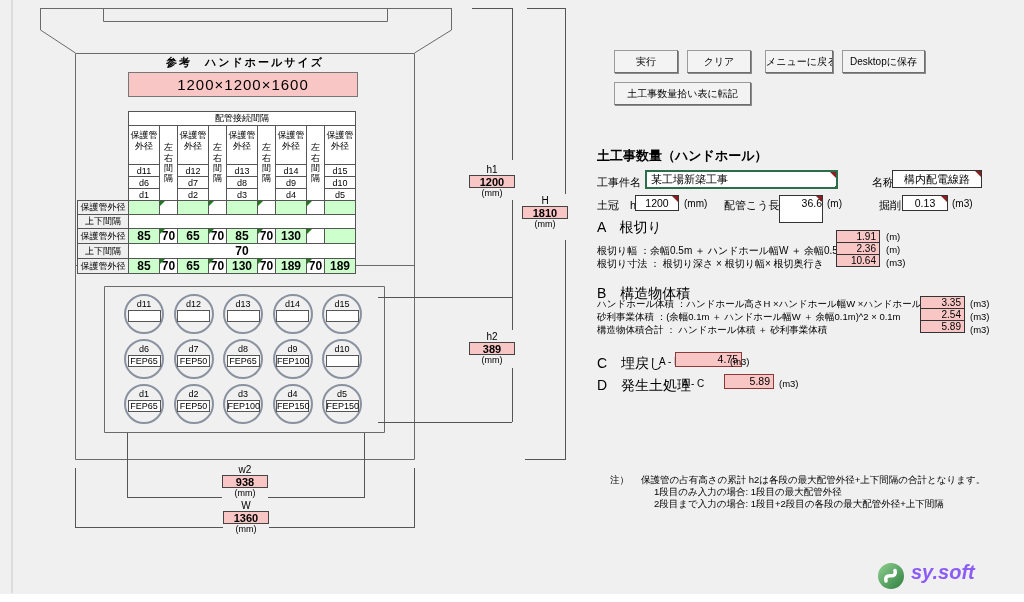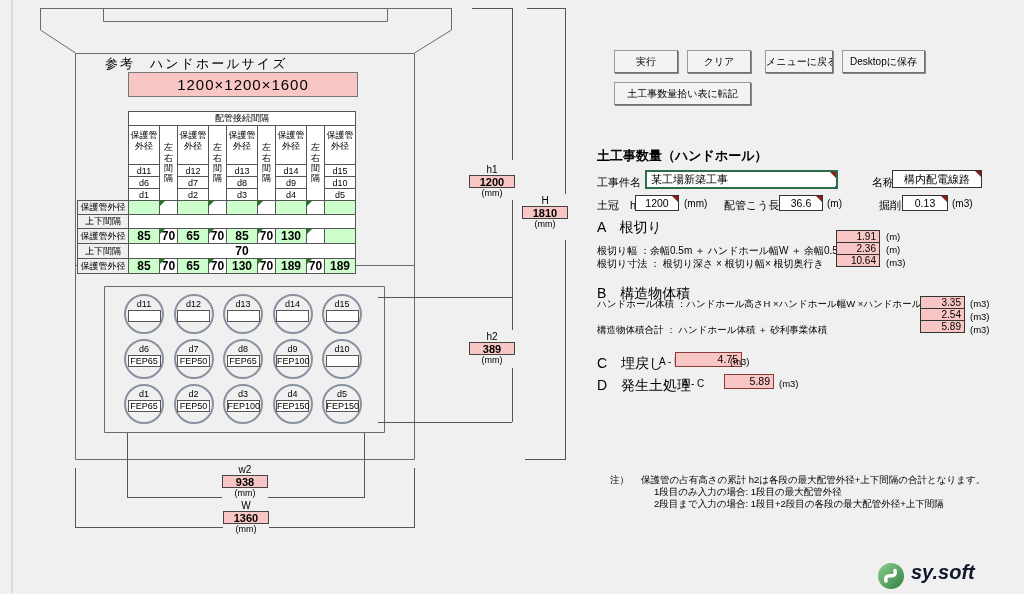--- a/index.html
+++ b/index.html
@@ -4,22 +4,22 @@
 <style>
   * { margin:0; padding:0; box-sizing:border-box; }
   html,body { width:1024px; height:602px; }
   body { font-family:"Liberation Sans","DejaVu Sans",sans-serif; background:#ffffff; color:#000; }
   #app { position:relative; width:1024px; height:602px; background:#f0f0f0; overflow:hidden; }
   #diagram-svg { position:absolute; left:0; top:0; }
 
   .abs { position:absolute; }
 
   
-  .diag-title { position:absolute; left:105px; top:55px; width:280px; 
-                font-size:13px; font-weight:normal; letter-spacing:2px; }
+  .diag-title { position:absolute; left:105px; top:55px; width:280px; text-align:center;
+                font-size:11px; font-weight:bold; letter-spacing:2px; }
   .size-box { position:absolute; left:128px; top:72px; width:230px; height:25px;
               background:#f9c6c6; border:1px solid #777; text-align:center;
               font-size:15px; line-height:23px; letter-spacing:1px; }
 
   
   #pipe-table { position:absolute; left:77px; top:111px; border-collapse:collapse;
                 table-layout:fixed; width:278px;border-radius:27px; }
   #pipe-table td { border:1px solid #555; background:#fff; font-size:9px; text-align:center;
                    overflow:hidden; padding:0; }
   #pipe-table td.nob { border:none; background:transparent; }
@@ -68,21 +68,21 @@
                  border-top:6px solid #8b1f1f; border-left:6px solid transparent; }
   .handle { position:absolute; right:-3px; bottom:-3px; width:5px; height:5px;
             background:#2c6e49; border:1px solid #fff; }
   .res { position:absolute; background:#f9c6c6; border:1px solid #333; font-size:10px;
          text-align:right; padding-right:3px; height:13px; line-height:11px; }
   .res.big { border:1px solid #8b3a3a; height:15px; line-height:13px; font-size:10.5px; }
   .note { position:absolute; font-size:9.5px; white-space:nowrap; }
 
   
   #logo-text { position:absolute; left:911px; top:561px; font-size:20px; font-weight:bold;
-               font-style:italic; color:#0f172a; letter-spacing:0px; }
+               font-style:italic; color:#8b5cf6; letter-spacing:0px; }
   .bottom-strip { position:absolute; left:0; top:594px; width:1024px; height:8px; background:#fff; }
 </style>
 </head>
 <body>
 
 <div id="app">
 
   <svg id="diagram-svg" width="580" height="602" viewBox="0 0 580 602">
     <path d="M12,0 V593" stroke="#c8c8c8" fill="none" stroke-width="1"></path>
     <g stroke="#6a6a6a" fill="none" stroke-width="1">
@@ -313,40 +313,41 @@
     <span>某工場新築工事</span>
     <span class="handle"></span>
   </div>
   <div class="lab" style="left:872px;top:175px">名称</div>
   <div class="cell-input rtri" style="left:892px;top:170px;width:90px;height:18px;text-align:center;line-height:16px">構内配電線路</div>
 
   <div class="lab" style="left:597px;top:198px">土冠　h1</div>
   <div class="cell-input rtri" style="left:635px;top:195px;width:44px;height:16px;text-align:center;font-size:10.5px;line-height:14px">1200</div>
   <div class="lab" style="left:684px;top:198px;font-size:10px">(mm)</div>
   <div class="lab" style="left:724px;top:198px">配管こう長</div>
-  <div class="cell-input rtri" style="left:779px;top:195px;width:44px;height:16px;text-align:center;font-size:10.5px;line-height:14px">36.6</div>
+  <div class="cell-input rtri" style="left:779px;top:195px;width:44px;height:28px;text-align:right;font-size:10.5px;line-height:14px">36.6</div>
   <div class="lab" style="left:827px;top:198px;font-size:10px">(m)</div>
   <div class="lab" style="left:879px;top:198px">掘削</div>
   <div class="cell-input rtri" style="left:902px;top:195px;width:46px;height:16px;text-align:center;font-size:10.5px;line-height:14px">0.13</div>
   <div class="lab" style="left:952px;top:198px;font-size:10px">(m3)</div>
 
   <div class="stitle" style="left:597px;top:219px">A　根切り</div>
   <div class="res" style="left:836px;top:230px;width:44px">1.91</div>
   <div class="flab" style="left:886px;top:231px">(m)</div>
   <div class="flab" style="left:597px;top:244px;font-size:10px">根切り幅 ：余幅0.5m ＋ ハンドホール幅W ＋ 余幅0.5m</div>
   <div class="res" style="left:836px;top:242px;width:44px">2.36</div>
   <div class="flab" style="left:886px;top:244px">(m)</div>
   <div class="flab" style="left:597px;top:257px;font-size:10px">根切り寸法 ： 根切り深さ × 根切り幅× 根切奥行き</div>
   <div class="res" style="left:836px;top:254px;width:44px">10.64</div>
   <div class="flab" style="left:886px;top:257px">(m3)</div>
 
   <div class="stitle" style="left:597px;top:285px">B　構造物体積</div>
   <div class="flab" style="left:597px;top:298px">ハンドホール体積 ：ハンドホール高さH ×ハンドホール幅W ×ハンドホール奥行き</div>
   <div class="res" style="left:920px;top:296px;width:45px">3.35</div>
   <div class="flab" style="left:970px;top:298px">(m3)</div>
+  <div class="flab" style="left:597px;top:311px">砂利事業体積 ：(余幅0.1m ＋ ハンドホール幅W ＋ 余幅0.1m)^2 × 0.1m</div>
   <div class="res" style="left:920px;top:308px;width:45px">2.54</div>
   <div class="flab" style="left:970px;top:311px">(m3)</div>
   <div class="flab" style="left:597px;top:324px">構造物体積合計 ： ハンドホール体積 ＋ 砂利事業体積</div>
   <div class="res" style="left:920px;top:320px;width:45px">5.89</div>
   <div class="flab" style="left:970px;top:324px">(m3)</div>
 
   <div class="stitle" style="left:597px;top:355px">C　埋戻し</div>
   <div class="flab" style="left:659px;top:356px;font-size:10px">A - B</div>
   <div class="res big" style="left:675px;top:352px;width:67px">4.75</div>
   <div class="flab" style="left:730px;top:356px">(m3)</div>

